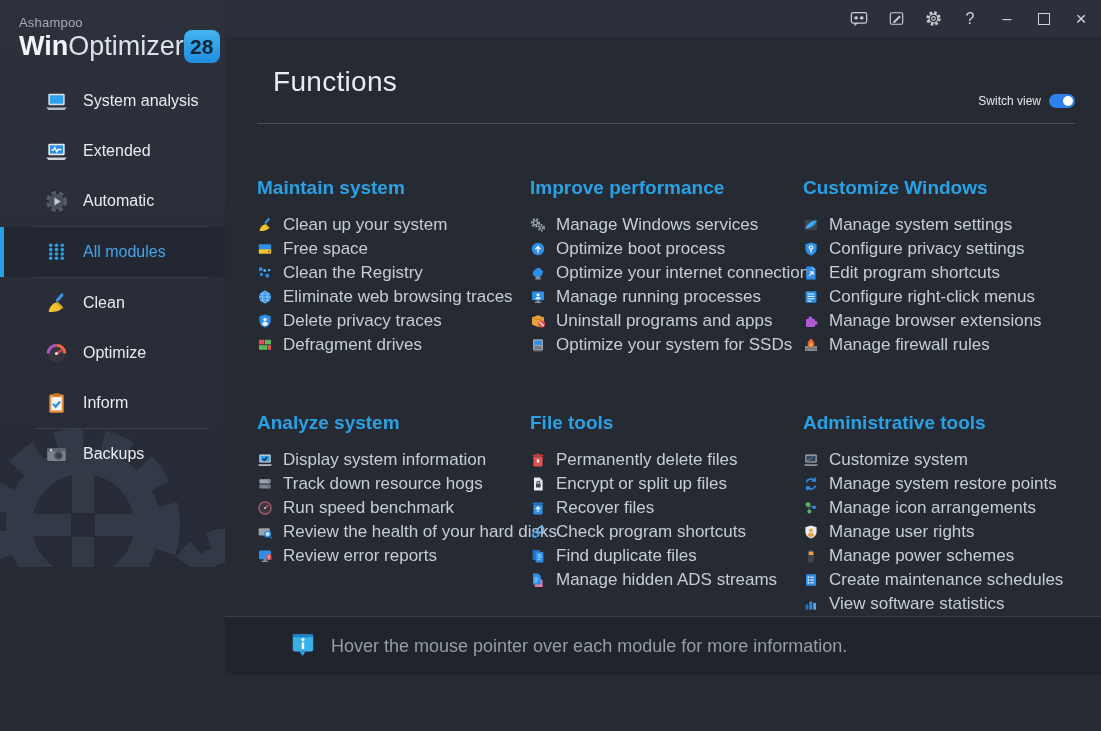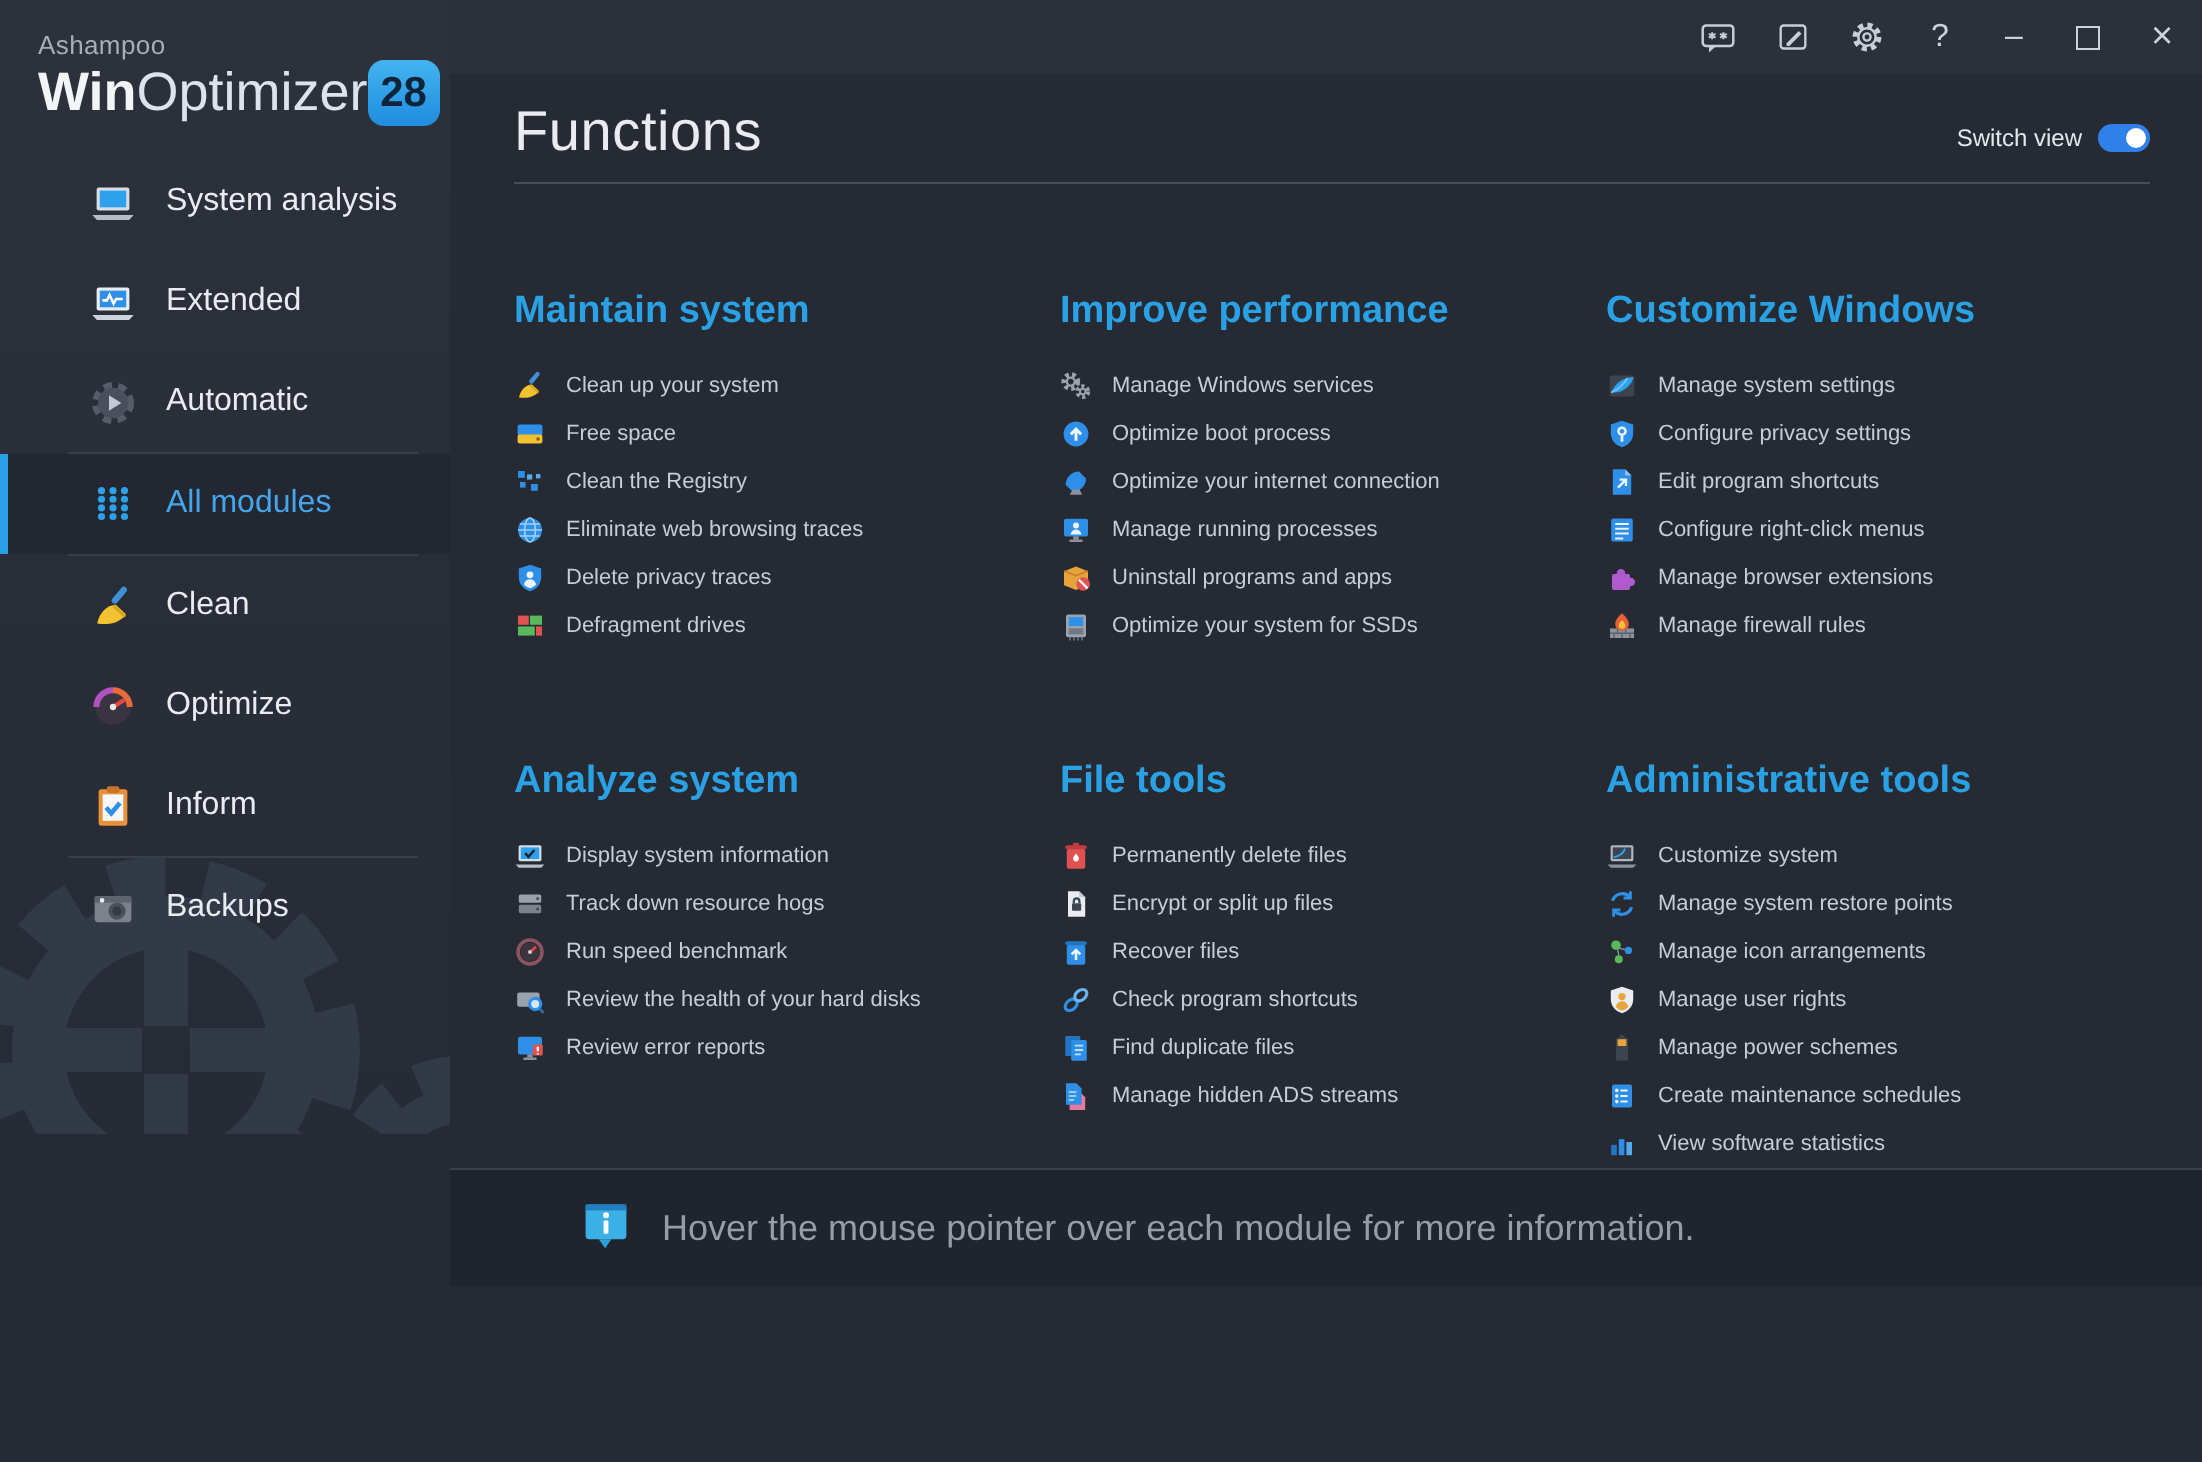--- a/index.html
+++ b/index.html
@@ -31,31 +31,31 @@
   main{flex:1;display:flex;flex-direction:column;background:#262a33;min-width:0}
   .titlebar{height:37px;background:#2b303a;display:flex;align-items:center;
             justify-content:flex-end;gap:13px;padding-right:8px;flex:0 0 37px}
   .tb-btn{width:24px;height:26px;display:flex;align-items:center;justify-content:center;
           color:#ced3da;cursor:pointer;font-size:16px}
   .tb-btn.close{font-size:19px;font-weight:300}
   .maxbox{width:10px;height:10px;border:1.3px solid #ced3da;display:inline-block}
 
   .page-head{display:flex;align-items:flex-end;justify-content:space-between;
              padding:12px 26px 0 32px}
-  h1{margin:0;font-size:28px;font-weight:300;color:#e8ebf0;letter-spacing:.3px;line-height:34px}
+  h1{margin:16px;font-size:28px;font-weight:300;color:#e8ebf0;letter-spacing:.3px;line-height:34px}
   .switch-wrap{display:flex;align-items:center;gap:8px;color:#e3e8ee;font-size:12px;margin-bottom:7px;cursor:pointer}
   .toggle{width:26px;height:14px;border-radius:7px;background:#2f80e8;position:relative;display:inline-block}
   .knob{position:absolute;right:2px;top:2px;width:10px;height:10px;border-radius:50%;background:#fff}
   .head-divider{height:1px;background:#474d58;margin:8px 26px 0 32px;flex:0 0 1px}
 
   #categories{display:grid;grid-template-columns:273px 273px 273px;row-gap:54px;
               padding:52px 0 0 32px;align-content:start}
   .cat h2{margin:0 0 13px;font-size:19px;font-weight:700;color:#2aa1e4;line-height:24px}
   .mod-item{display:flex;align-items:center;gap:10px;height:24px;color:#c6cdd6;
-            font-size:11px;cursor:pointer;white-space:nowrap}
+            font-size:17px;cursor:pointer;white-space:nowrap}
   .mod-item .ic{width:16px;height:16px;display:flex;flex:0 0 16px}
 
   footer{margin-top:auto;height:58px;border-top:1px solid #3a414b;background:#20252d;
          display:flex;align-items:center;gap:16px;padding-left:66px;
          color:#969da7;font-size:18px;flex:0 0 58px}
   .info-ic{width:24px;height:27px;display:flex}
 </style>
 </head>
 <body>
 

